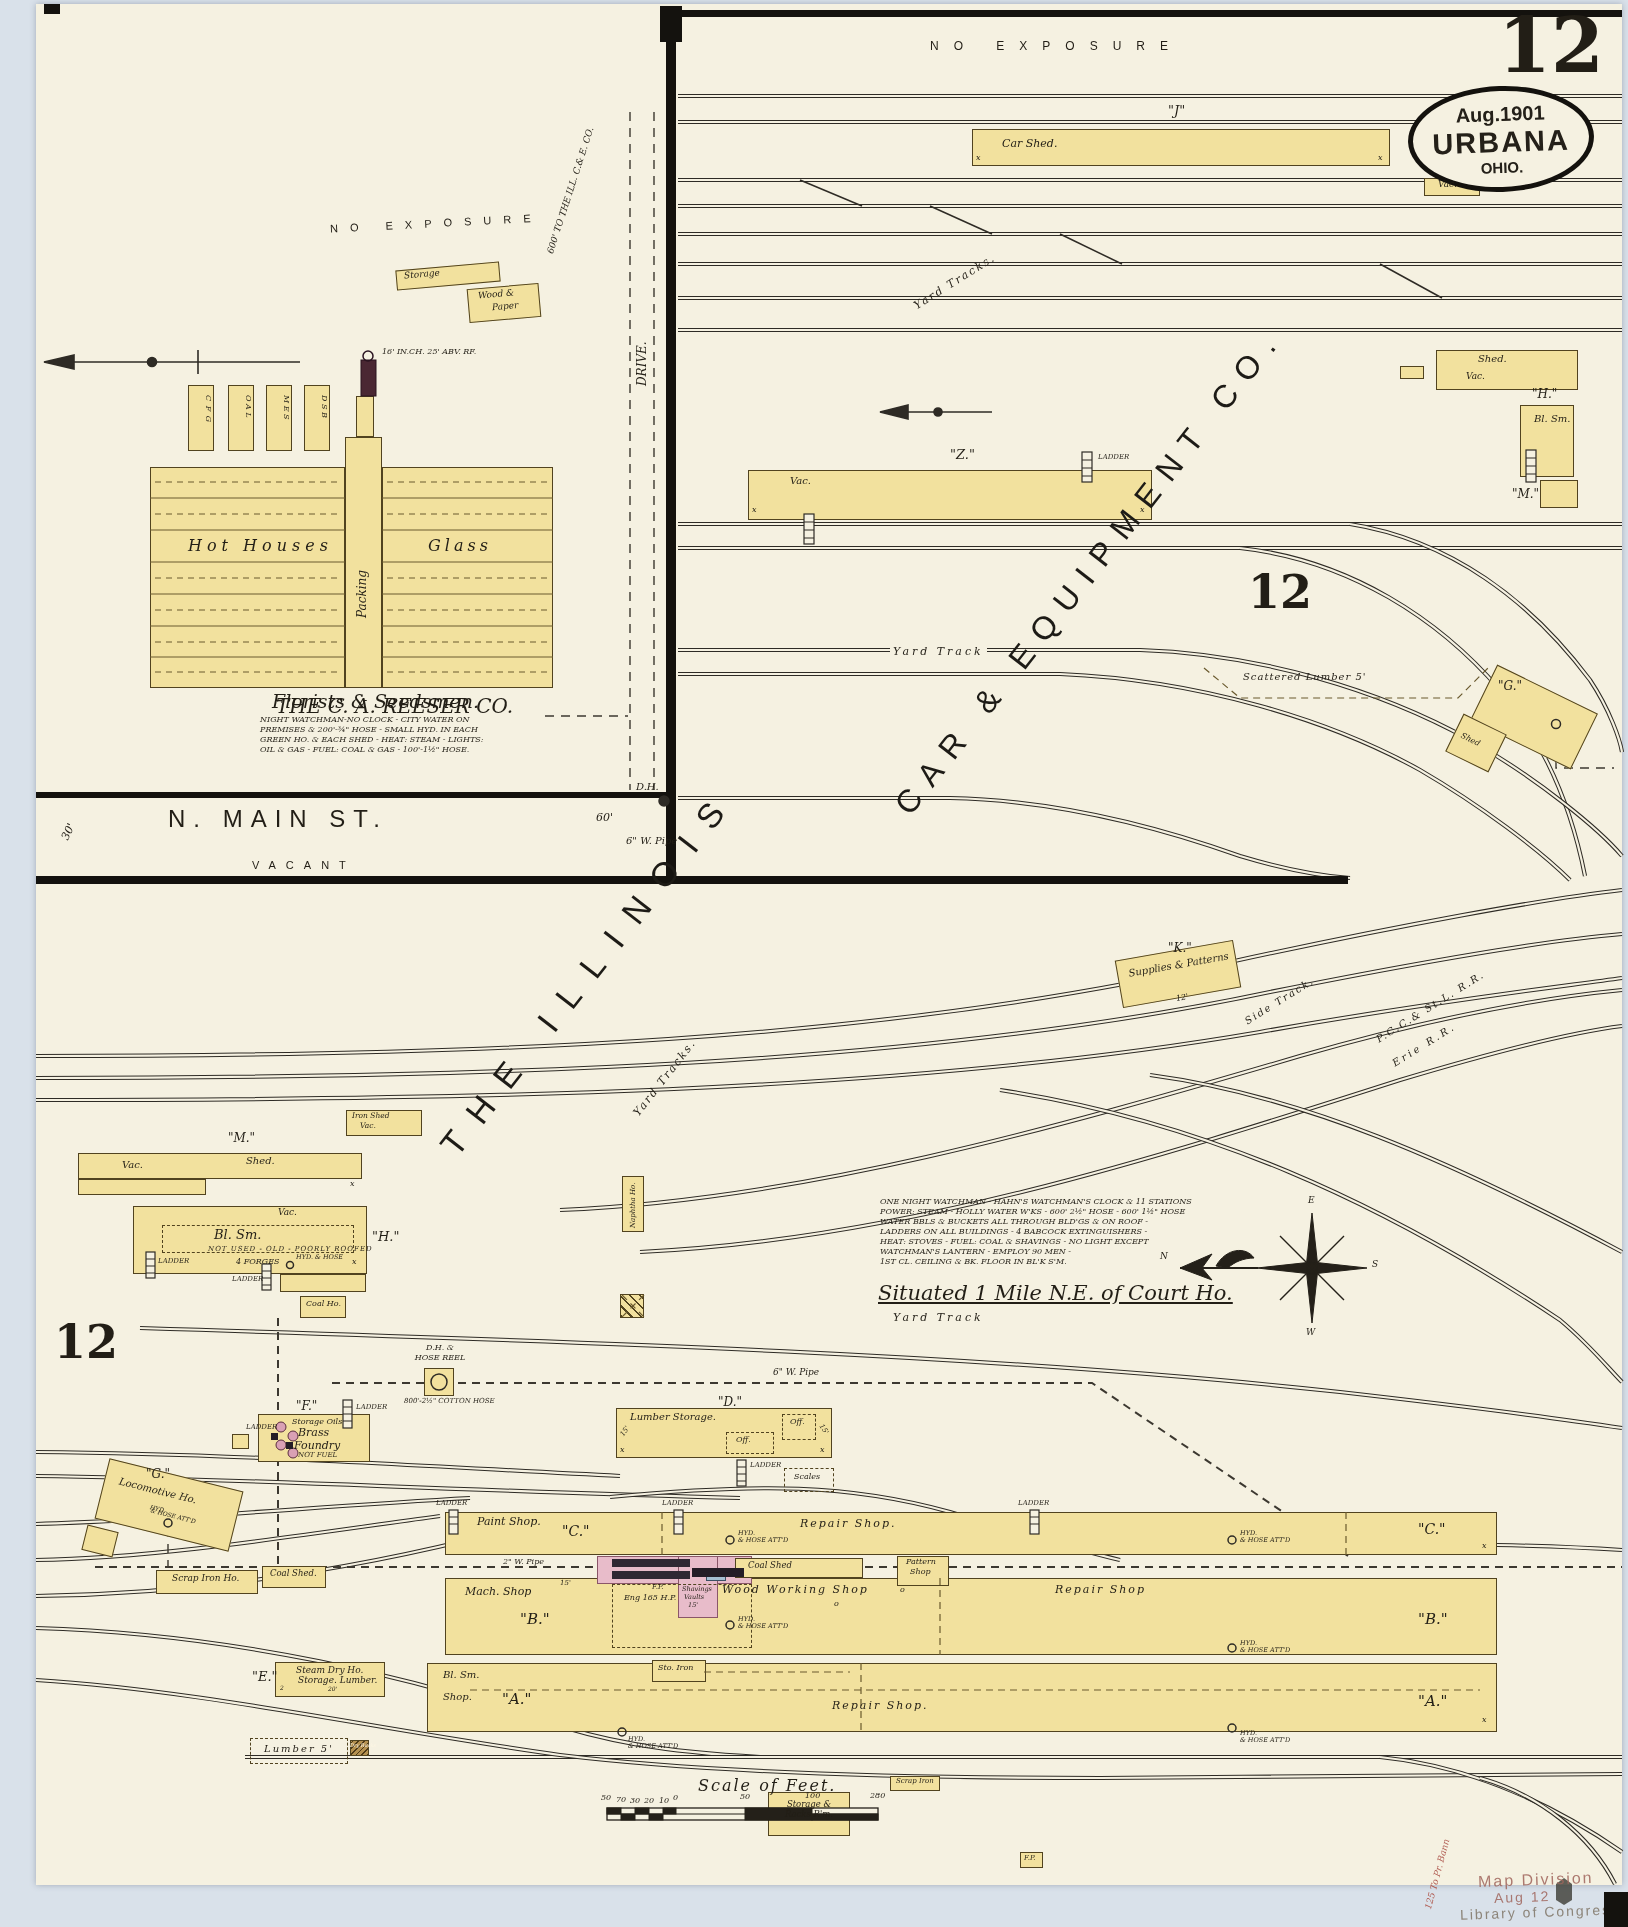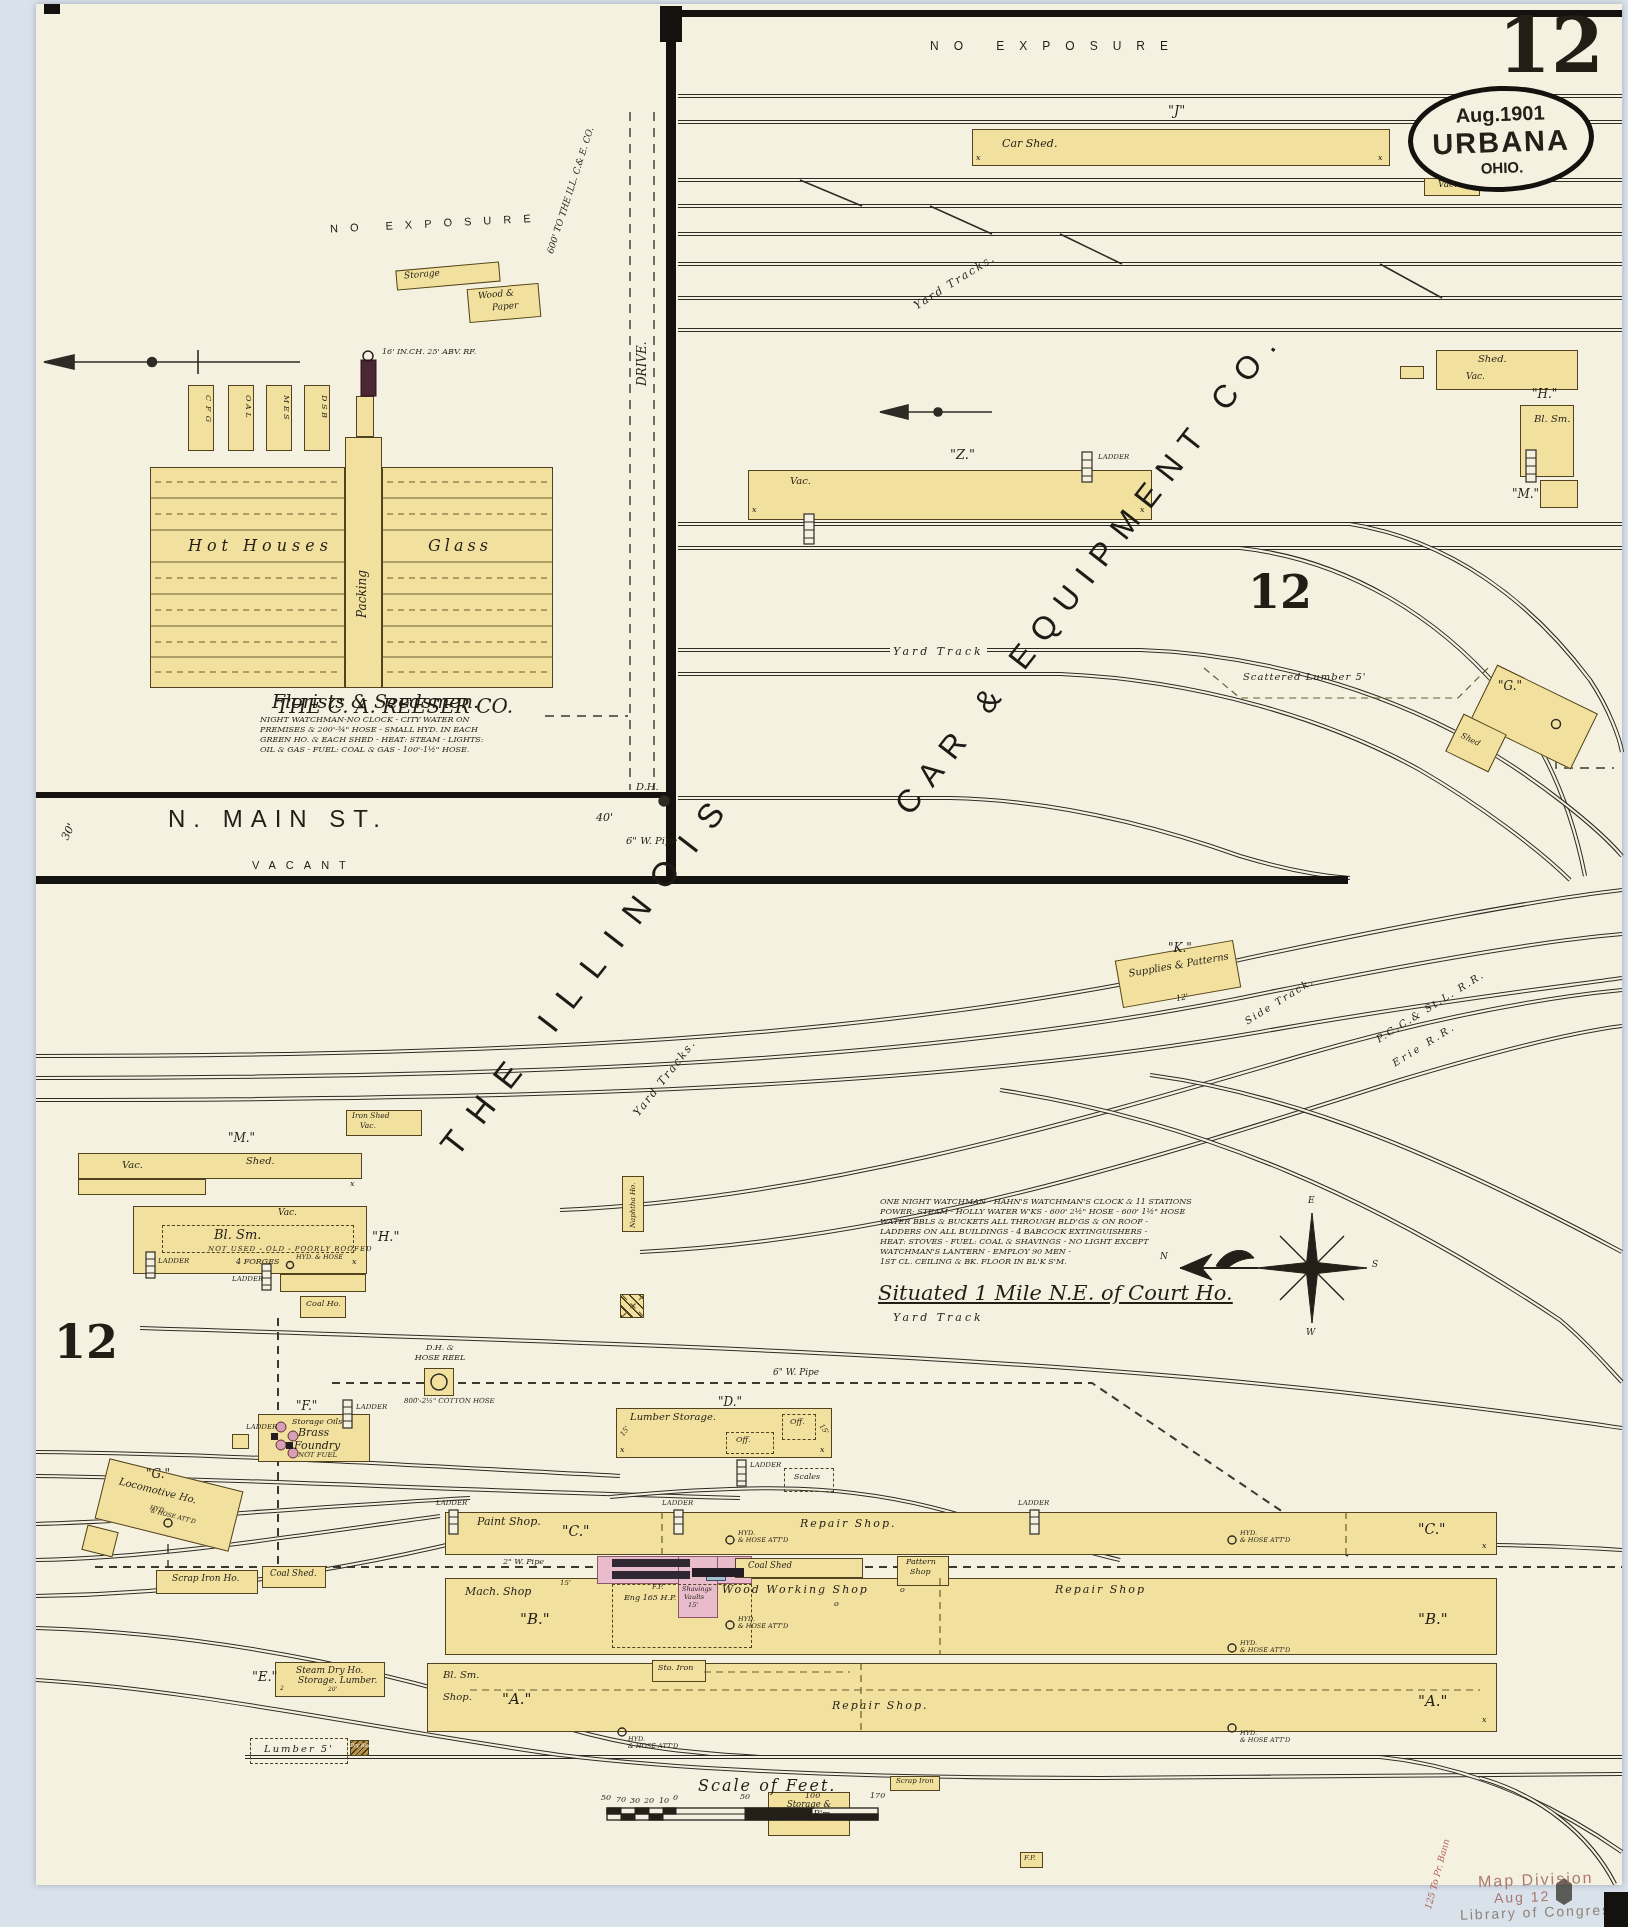--- a/index.html
+++ b/index.html
@@ -335,21 +335,21 @@
 
   <div class="bigdiag" style="left:448px;top:1132px">THE ILLINOIS</div>
   <div class="bigdiag" style="left:902px;top:792px;font-size:32px;letter-spacing:13px">CAR &amp; EQUIPMENT CO.</div>
 
   <div class="lbl blk" style="left:930px;top:40px;font-size:12px;letter-spacing:15px">NO EXPOSURE</div>
   <div class="lbl blk" style="left:330px;top:218px;font-size:11px;letter-spacing:12px;transform:rotate(-3deg)">NO EXPOSURE</div>
 
   <div class="lbl blk" style="left:168px;top:806px;font-size:24px;letter-spacing:8px">N. MAIN ST.</div>
   <div class="lbl blk" style="left:252px;top:860px;font-size:11px;letter-spacing:10px">VACANT</div>
   <div class="lbl hand" style="left:636px;top:386px;font-size:12px;transform:rotate(-90deg);transform-origin:left top">DRIVE.</div>
-  <div class="lbl hand" style="left:596px;top:812px;font-size:11px">40'</div>
+  <div class="lbl hand" style="left:596px;top:812px;font-size:11px">60'</div>
   <div class="lbl hand" style="left:60px;top:826px;font-size:11px;transform:rotate(-65deg)">30'</div>
   <div class="lbl hand" style="left:636px;top:782px;font-size:10px">D.H.</div>
   <div class="lbl hand" style="left:626px;top:836px;font-size:10px">6" W. Pipe</div>
   <div class="lbl hand" style="left:546px;top:252px;font-size:9px;transform:rotate(-72deg);transform-origin:left top">600' TO THE ILL. C.&amp; E. CO.</div>
 
   <div class="lbl hand" style="left:908px;top:276px;font-size:11px;letter-spacing:2px;transform:rotate(-32deg)">Yard Tracks.</div>
   <div class="lbl hand bgp" style="left:890px;top:646px;font-size:11px;letter-spacing:3px">Yard Track</div>
   <div class="lbl hand" style="left:618px;top:1072px;font-size:11px;letter-spacing:2px;transform:rotate(-52deg)">Yard Tracks.</div>
   <div class="lbl hand bgp" style="left:890px;top:1312px;font-size:11px;letter-spacing:3px">Yard Track</div>
   <div class="lbl hand" style="left:1240px;top:996px;font-size:10px;letter-spacing:2px;transform:rotate(-32deg)">Side Track.</div>
@@ -516,21 +516,21 @@
 
   <div class="lbl hand" style="left:698px;top:1778px;font-size:16px;letter-spacing:2px">Scale of Feet.</div>
   <div class="lbl hand" style="left:601px;top:1794px;font-size:8px">50</div>
   <div class="lbl hand" style="left:616px;top:1796px;font-size:8px">70</div>
   <div class="lbl hand" style="left:630px;top:1797px;font-size:8px">30</div>
   <div class="lbl hand" style="left:644px;top:1797px;font-size:8px">20</div>
   <div class="lbl hand" style="left:659px;top:1797px;font-size:8px">10</div>
   <div class="lbl hand" style="left:673px;top:1794px;font-size:8px">0</div>
   <div class="lbl hand" style="left:740px;top:1793px;font-size:8px">50</div>
   <div class="lbl hand" style="left:805px;top:1792px;font-size:8px">100</div>
-  <div class="lbl hand" style="left:870px;top:1792px;font-size:8px">170</div>
+  <div class="lbl hand" style="left:870px;top:1792px;font-size:8px">280</div>
 
   <div class="lbl blk stamp" style="left:1478px;top:1872px;font-size:16px;letter-spacing:2px;transform:rotate(-2deg)">Map Division</div>
   <div class="lbl blk stamp" style="left:1494px;top:1890px;font-size:14px;letter-spacing:2px;transform:rotate(-2deg)">Aug 12</div>
   <div class="lbl blk" style="left:1460px;top:1905px;font-size:14px;letter-spacing:2px;color:#8d857a;transform:rotate(-2deg)">Library of Congress</div>
   <div class="lbl hand" style="left:1424px;top:1908px;font-size:9px;color:#b05a50;transform:rotate(-75deg);transform-origin:left top">125 To Pr. Bann</div>
 
   <div class="heavy" style="left:1604px;top:1892px;width:24px;height:35px"></div>
 </div>
 
 </body></html>

